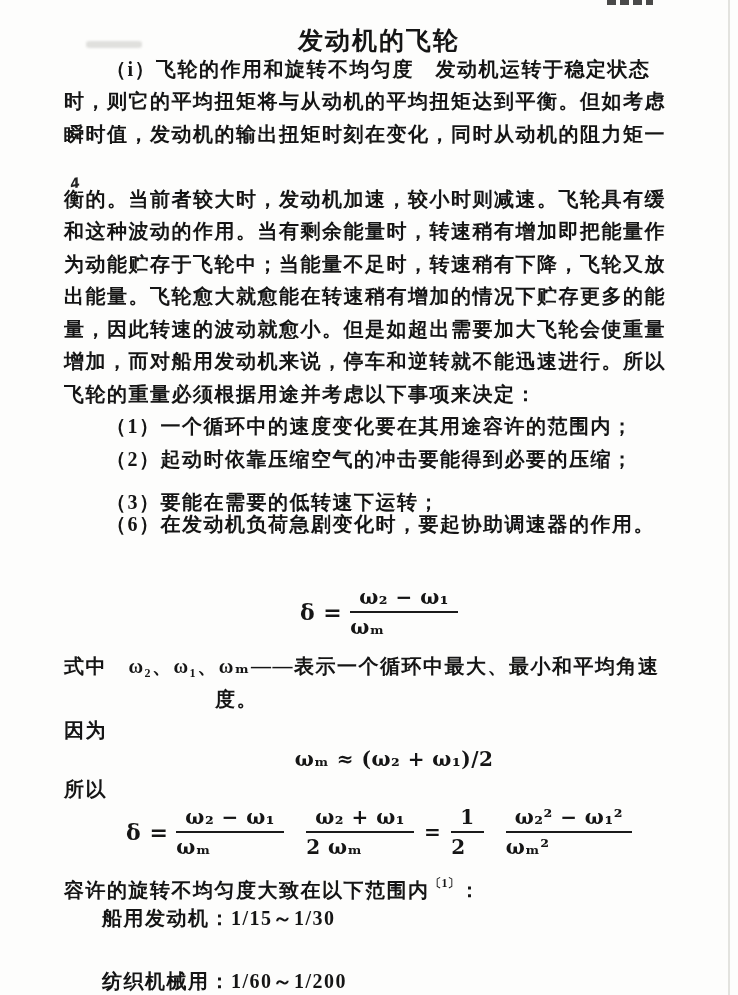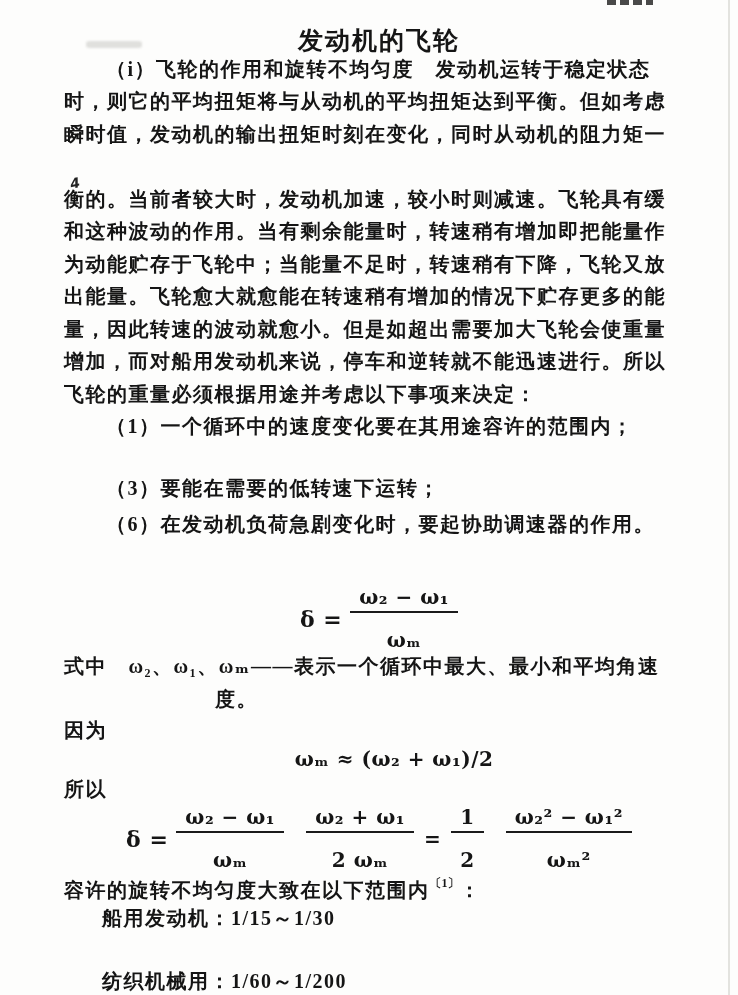--- a/index.html
+++ b/index.html
@@ -34,23 +34,23 @@
     position:absolute;
     left:64px;width:630px;
     text-align:center;
     font-size:20px;
     font-weight:600;
     letter-spacing:0.5px;
     white-space:nowrap;
     font-family:"DejaVu Serif","DejaVu Sans",serif;
   }
   .fsym{display:inline-block;vertical-align:middle;margin-right:8px;font-size:22px;}
-  .frac{display:inline-block;vertical-align:middle;text-align:center;}
+  .frac{display:inline-block;vertical-align:middle;text-align:left;}
   .frac .num{display:block;border-bottom:2px solid #1b1b1b;padding:0 9px 3px 9px;line-height:22px;}
-  .frac .den{display:block;padding-top:16px;line-height:22px;}
+  .frac .den{display:block;padding-top:3px;line-height:22px;}
   .fgap{display:inline-block;width:22px;}
   .feq{display:inline-block;vertical-align:middle;margin:0 10px;}
   .supref{font-size:12px;vertical-align:super;letter-spacing:0;position:relative;top:-2px;}
   .corner-mark{
     position:absolute;top:0;left:607px;width:46px;height:5px;
     background:repeating-linear-gradient(90deg,#2a2a2a 0 9px,transparent 9px 13px);
     opacity:0.85;
   }
   .edge-line{
     position:absolute;top:0;right:8px;width:2px;height:995px;
@@ -85,21 +85,22 @@
   <div class="tline" style="top:187px">衡的。当前者较大时，发动机加速，较小时则减速。飞轮具有缓</div>
   <div class="tline" style="top:252px">为动能贮存于飞轮中；当能量不足时，转速稍有下降，飞轮又放</div>
   <div class="tline" style="top:284px">出能量。飞轮愈大就愈能在转速稍有增加的情况下贮存更多的能</div>
   <div class="tline" style="top:317px">量，因此转速的波动就愈小。但是如超出需要加大飞轮会使重量</div>
   <div class="tline" style="top:349px">增加，而对船用发动机来说，停车和逆转就不能迅速进行。所以</div>
   <div class="tline" style="top:382px">飞轮的重量必须根据用途并考虑以下事项来决定：</div>
 
   <div class="annotation">4</div>
 
   <div class="tline" style="top:414px;left:106px">（1）一个循环中的速度变化要在其用途容许的范围内；</div>
-  <div class="tline" style="top:476px;left:106px">（3）要能在需要的低转速下运转；</div>
+  <div class="tline" style="top:447px;left:106px">（2）起动时依靠压缩空气的冲击要能得到必要的压缩；</div>
+  <div class="tline" style="top:490px;left:106px">（3）要能在需要的低转速下运转；</div>
   <div class="tline" style="top:512px;left:106px">（6）在发动机负荷急剧变化时，要起协助调速器的作用。</div>
 
 
   <div class="formula" style="top:586px">
     <span class="fsym">δ =</span><span class="frac"><span class="num">ω₂ − ω₁</span><span class="den">ωₘ</span></span>
   </div>
 
   <div class="tline" style="top:654px">式中　ω₂、ω₁、ωₘ——表示一个循环中最大、最小和平均角速</div>
   <div class="tline" style="top:687px;left:215px">度。</div>
 

